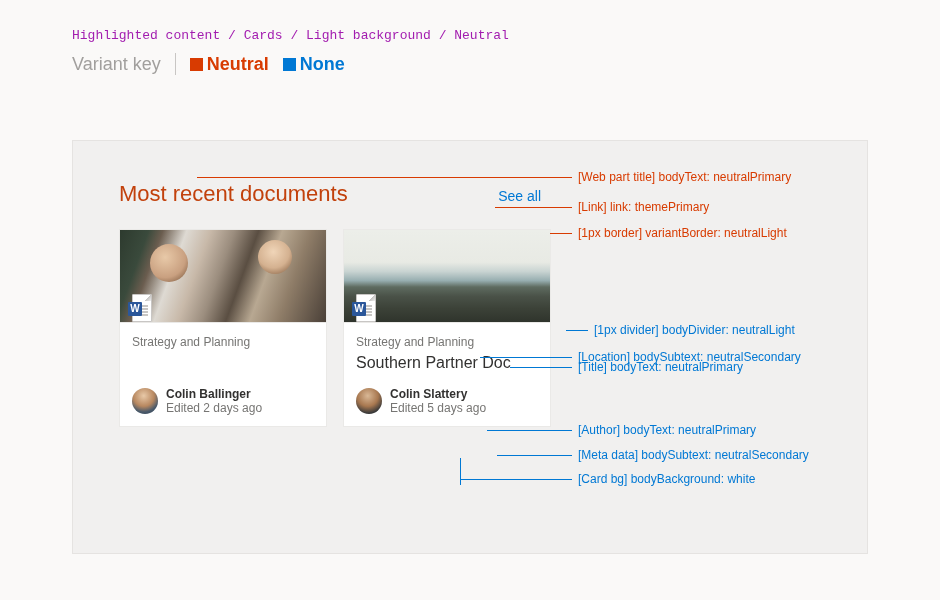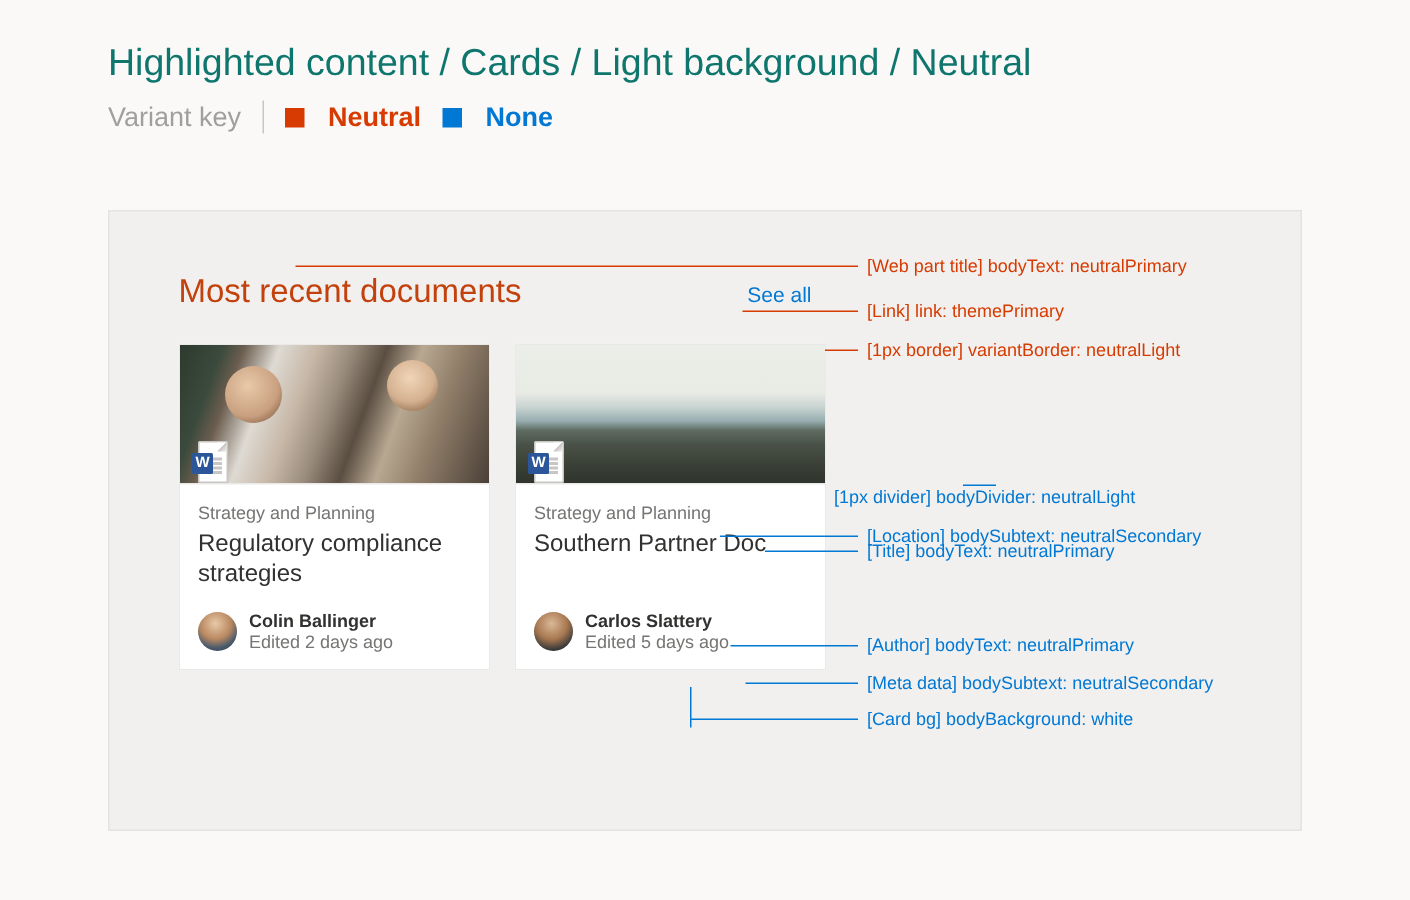--- a/index.html
+++ b/index.html
@@ -8,44 +8,45 @@
     background: #faf9f8;
     width: 940px;
     height: 600px;
     overflow: hidden;
     position: relative;
   }
   .header-area {
     padding: 28px 72px 0 72px;
   }
   .breadcrumb {
-    font-size: 25px;
+    font-size: 13px;
     font-weight: 400;
-    color: #0f766e;
+    color: #a21caf;
     margin-bottom: 10px;
+    font-family: Liberation Mono, monospace;
   }
   .variant-row {
     display: flex;
     align-items: center;
     gap: 14px;
     font-size: 18px;
   }
   .variant-key-label {
     color: #a19f9d;
     text-align: center;
   }
   .variant-divider {
     width: 1px;
     height: 22px;
     background: #c8c6c4;
   }
   .variant-item {
     display: flex;
     align-items: center;
-    gap: 16px;
+    gap: 4px;
     font-weight: 600;
   }
   .swatch {
     width: 13px;
     height: 13px;
   }
   .swatch.red { background: #d83b01; }
   .swatch.blue { background: #0078d4; }
   .variant-neutral { color: #d83b01; }
   .variant-none { color: #0078d4; }
@@ -266,21 +267,20 @@
     <div class="card">
       <div class="card-thumb">
         <div class="thumb-img photo-people"></div>
         <div class="doc-icon">
           <div class="doc-page"></div>
           <div class="doc-w">W</div>
         </div>
       </div>
       <div class="card-body">
         <div class="card-location">Strategy and Planning</div>
-        <div class="card-title">Regulatory compliance strategies</div>
         <div class="card-footer">
           <div class="avatar avatar1"></div>
           <div class="author-block">
             <div class="author-name">Colin Ballinger</div>
             <div class="meta">Edited 2 days ago</div>
           </div>
         </div>
       </div>
     </div>
 
@@ -291,21 +291,21 @@
           <div class="doc-page"></div>
           <div class="doc-w">W</div>
         </div>
       </div>
       <div class="card-body">
         <div class="card-location">Strategy and Planning</div>
         <div class="card-title">Southern Partner Doc</div>
         <div class="card-footer">
           <div class="avatar avatar2"></div>
           <div class="author-block">
-            <div class="author-name">Carlos Slattery</div>
+            <div class="author-name">Colin Slattery</div>
             <div class="meta">Edited 5 days ago</div>
           </div>
         </div>
       </div>
     </div>
   </div>
 
 </div>
 
 <div class="anno red" style="left:197px; top:170px;">
@@ -314,21 +314,21 @@
 </div>
 <div class="anno red" style="left:495px; top:200px;">
   <span class="line" style="width:77px;"></span>
     <span class="lbl">[Link] link: themePrimary</span>
 </div>
 <div class="anno red" style="left:550px; top:226px;">
   <span class="line" style="width:22px;"></span>
     <span class="lbl">[1px border] variantBorder: neutralLight</span>
 </div>
 
-<div class="anno blue" style="left:550px; top:323px;flex-direction:column;">
+<div class="anno blue" style="left:566px; top:323px;">
   <span class="line" style="width:22px;"></span>
     <span class="lbl">[1px divider] bodyDivider: neutralLight</span>
 </div>
 <div class="anno blue" style="left:480px; top:350px;">
   <span class="line" style="width:92px;"></span>
     <span class="lbl">[Location] bodySubtext: neutralSecondary</span>
 </div>
 <div class="anno blue" style="left:510px; top:360px;">
   <span class="line" style="width:62px;"></span>
     <span class="lbl">[Title] bodyText: neutralPrimary</span>

